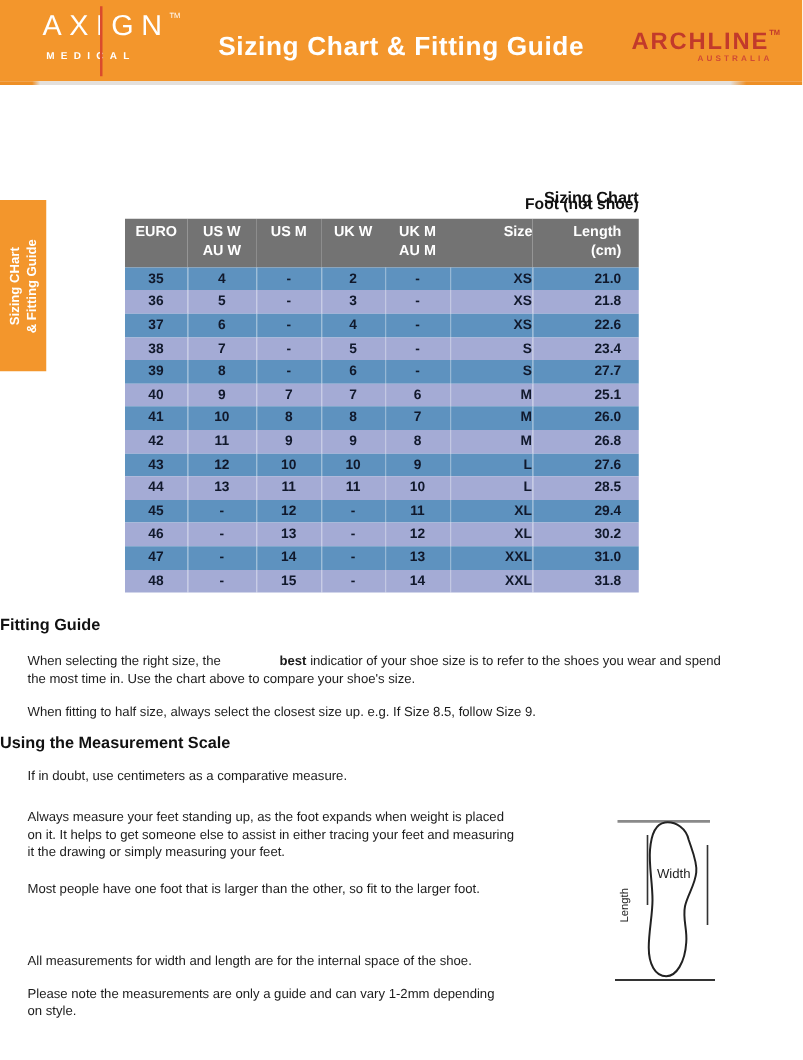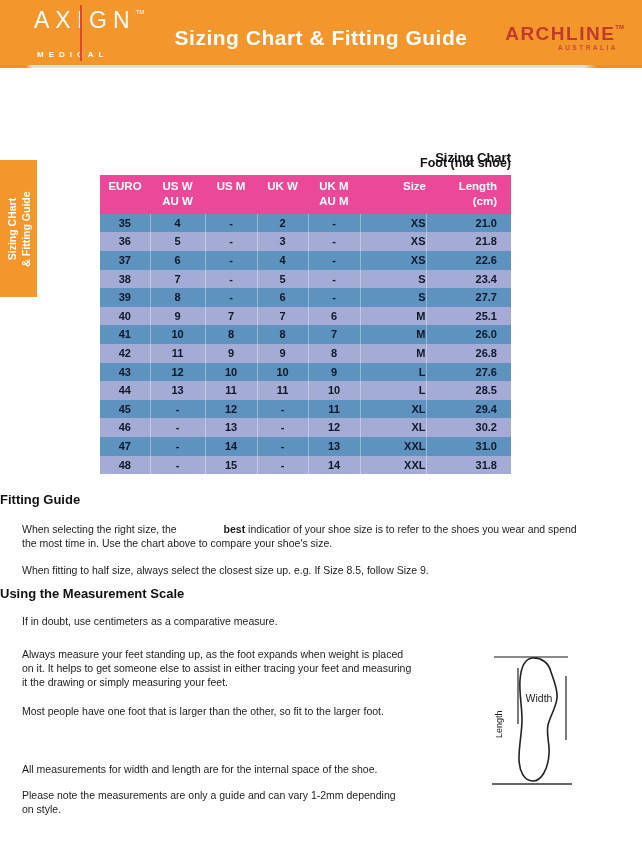--- a/index.html
+++ b/index.html
@@ -7,41 +7,41 @@
     position:relative;width:642px;height:848px;background:#ffffff;overflow:hidden;
     font-family:"Liberation Sans",sans-serif;color:#1a1a1a;
   }
   
   .header{position:absolute;left:0;top:0;width:642px;height:65px;background:#F3962C;}
   .header-shadow{position:absolute;left:0;top:65px;width:642px;height:3px;
     background:linear-gradient(to right,#ED8F26 0 4%,#e3e0dd 5% 91%,#ED8F26 93% 100%);}
   .brand{position:absolute;left:34px;top:9px;width:110px;height:48px;}
   .brand-name{font-size:23px;letter-spacing:6px;color:#ffffff;font-weight:400;line-height:1;}
   .brand-tm{font-size:6px;color:#ffffff;vertical-align:14px;letter-spacing:0;}
-  .brand-sub{font-size:8px;letter-spacing:5px;color:#ffffff;font-weight:700;margin-top:18px;margin-left:3px;}
+  .brand-sub{font-size:8px;letter-spacing:5px;color:#ffffff;font-weight:700;margin-top:8px;margin-left:3px;}
   .brand-line{position:absolute;left:46px;top:-4px;width:2px;height:56px;background:#DA4B2D;}
   .header-title{position:absolute;left:0;top:26px;width:642px;text-align:center;
     color:#ffffff;font-size:21px;font-weight:700;letter-spacing:0.5px;}
   .partner{position:absolute;right:18px;top:24px;text-align:right;}
   .partner-name{font-size:19px;font-weight:700;letter-spacing:1.5px;color:#C23A2B;line-height:1;}
   .partner-tm{font-size:6px;color:#C23A2B;vertical-align:11px;letter-spacing:0;}
   .partner-sub{font-size:6.5px;letter-spacing:2.5px;color:#D04A35;font-weight:700;margin-top:1px;margin-right:6px;}
   
   .side-tab{position:absolute;left:0;top:160px;width:37px;height:137px;background:#F3962C;}
   .side-tab-text{position:absolute;left:50%;top:50%;transform:translate(-50%,-50%) rotate(-90deg);
     white-space:pre-line;text-align:center;color:#ffffff;font-weight:700;font-size:10.5px;line-height:1.35;width:137px;}
   
   .chart-title{position:absolute;left:100px;top:150px;width:411px;text-align:right;
     font-size:13px;font-weight:700;color:#111;}
   .foot-note{position:absolute;left:330px;top:156px;width:181px;text-align:right;
     font-size:12.5px;font-weight:700;color:#111;}
   
   .size-table{position:absolute;left:100px;top:175px;width:411px;border-collapse:collapse;table-layout:fixed;}
   .size-table th{
-    background:#ec4899;color:#ffffff;font-size:11.5px;font-weight:700;
+    background:#737373;color:#ffffff;font-size:11.5px;font-weight:700;
     white-space:pre-line;vertical-align:top;padding:4px 0 5px 0;line-height:1.3;text-align:center;}
   .size-table td{
     font-size:11px;font-weight:700;color:#10182B;text-align:center;
     height:18.6px;padding:0;line-height:18.6px;}
   .size-table td + td{border-left:1px solid rgba(255,255,255,0.35);}
   .size-table tbody tr:nth-child(odd) td{background:#5E92BF;}
   .size-table tbody tr:nth-child(even) td{background:#A4ABD5;}
   .size-table th:nth-child(6), .size-table td:nth-child(6){text-align:right;padding-left:14px;}
   .size-table th:nth-child(7), .size-table td:nth-child(7){text-align:right;padding-right:14px;}
   

